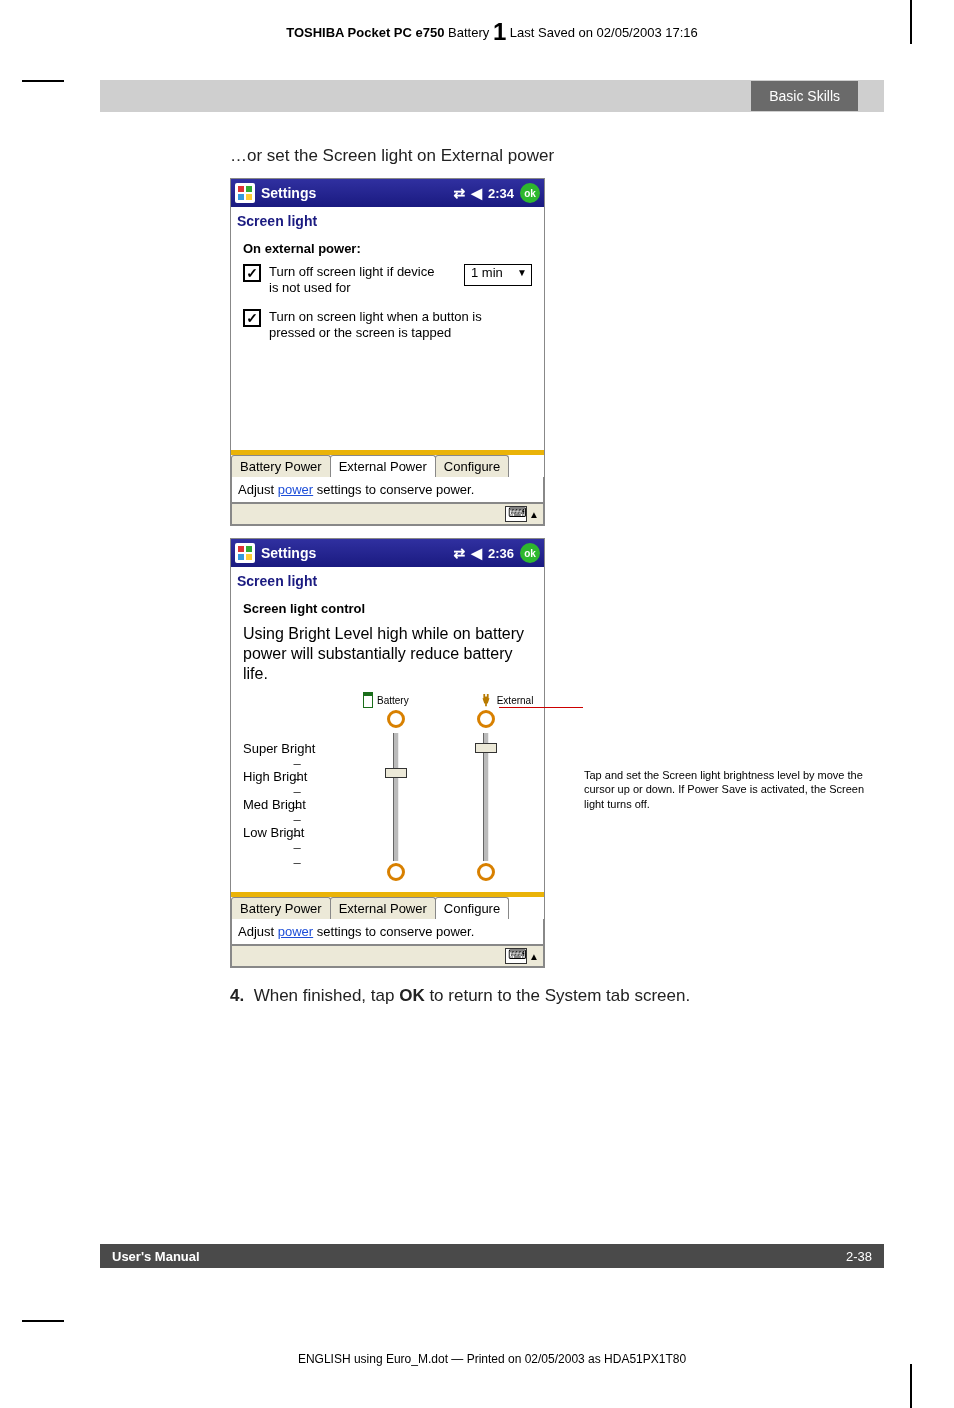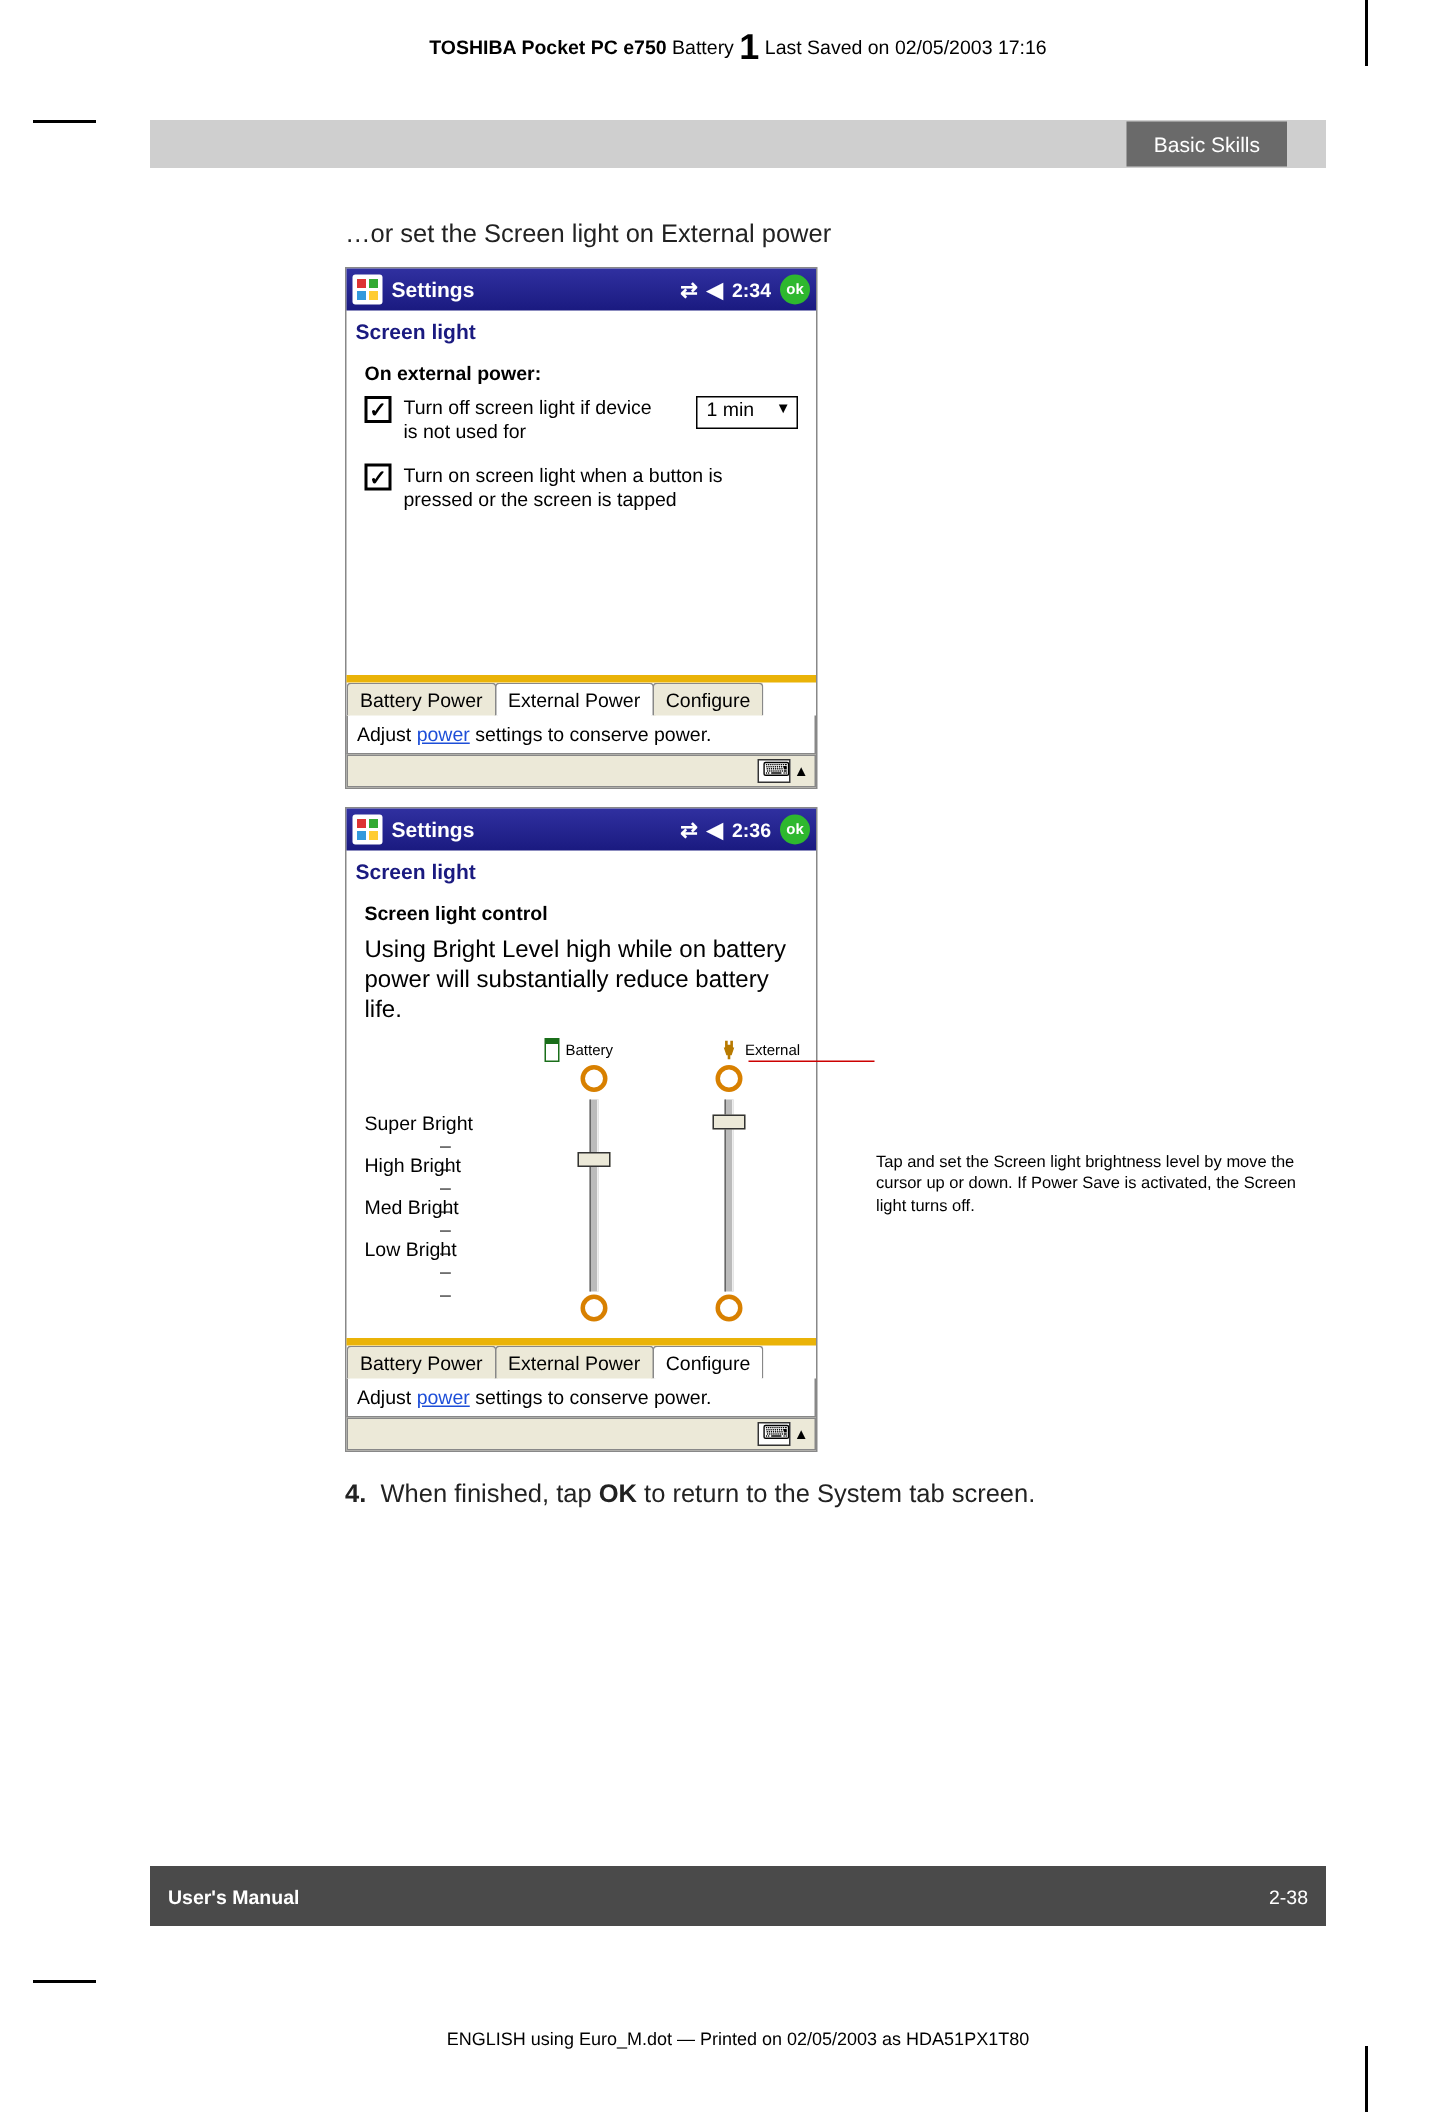--- a/index.html
+++ b/index.html
@@ -173,21 +173,21 @@
   .thumb.bat { top: 35px; }
   .redline {
     position: absolute; height: 1px; background: #c00;
   }
   .annotation {
     position: absolute; font-size: 11px; line-height: 1.3; width: 300px;
   }
 
   .footer-bar {
     position: absolute; left: 100px; right: 70px; top: 1244px;
-    background: #4a4a4a; color: #fff; height: 40px;
+    background: #4a4a4a; color: #fff; height: 24px;
     display: flex; align-items: center; justify-content: space-between;
     padding: 0 12px; font-size: 13px;
   }
   .footer-bar .left { font-weight: bold; }
   .page-footer {
     position: absolute; left: 100px; right: 70px; top: 1352px;
     text-align: center; font-size: 12px;
   }
 </style>
 </head>

